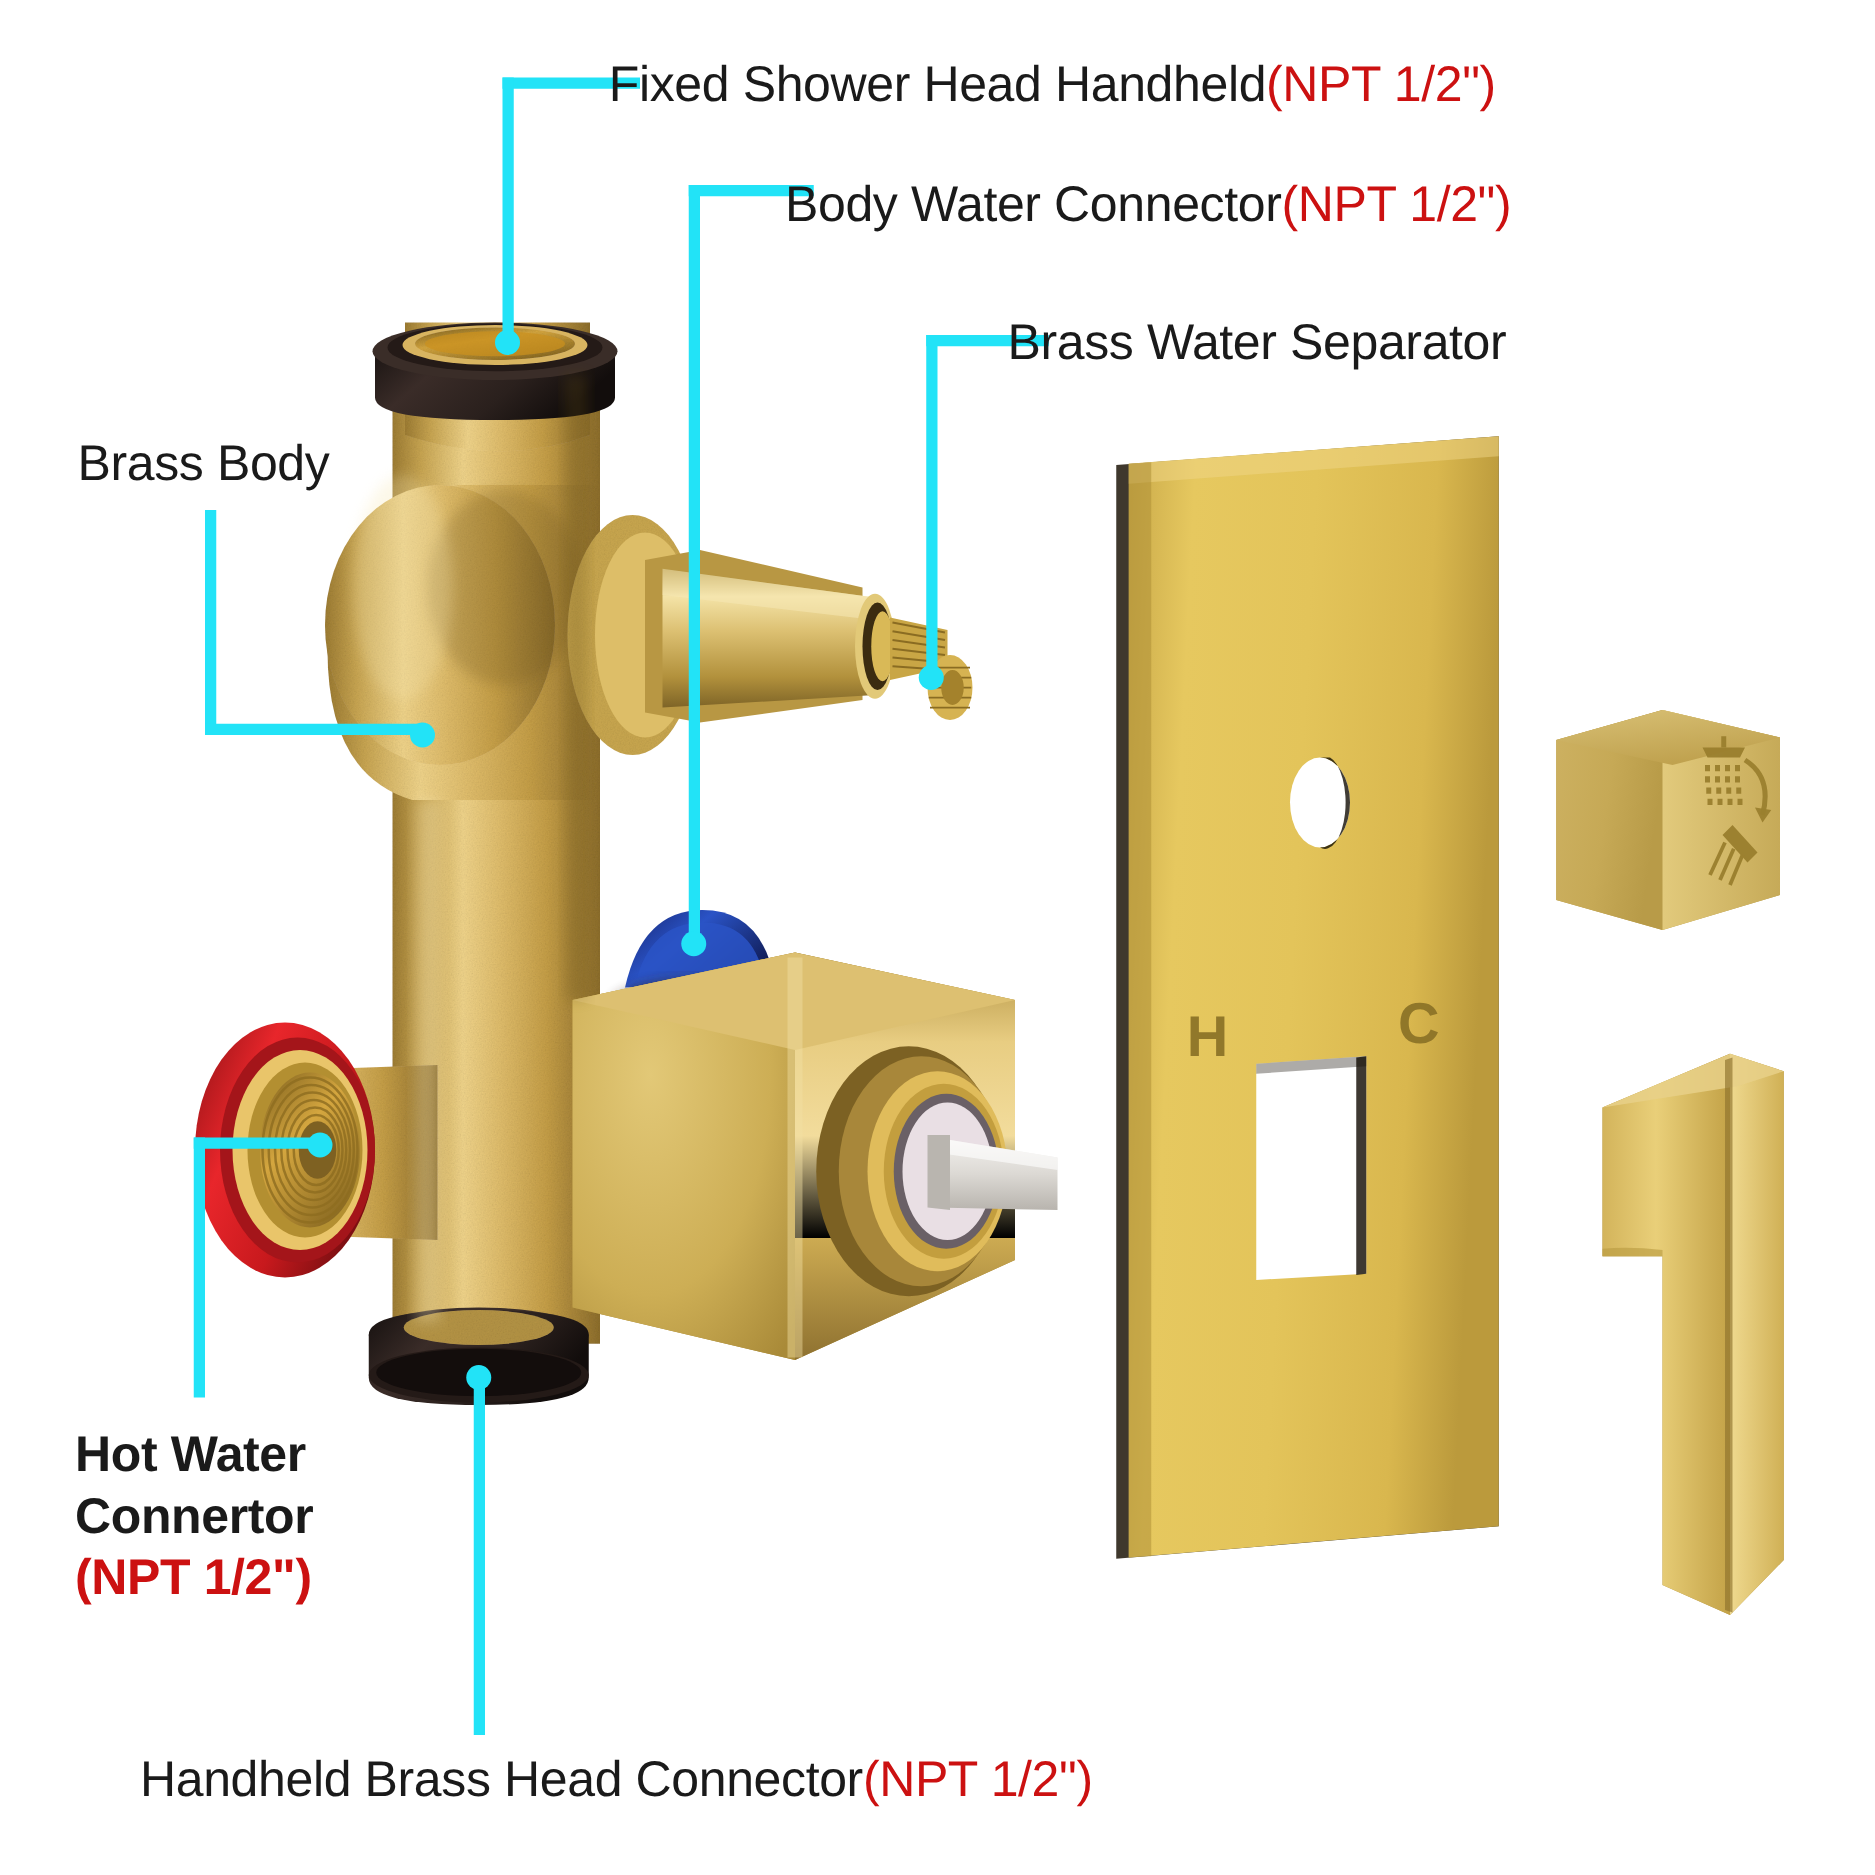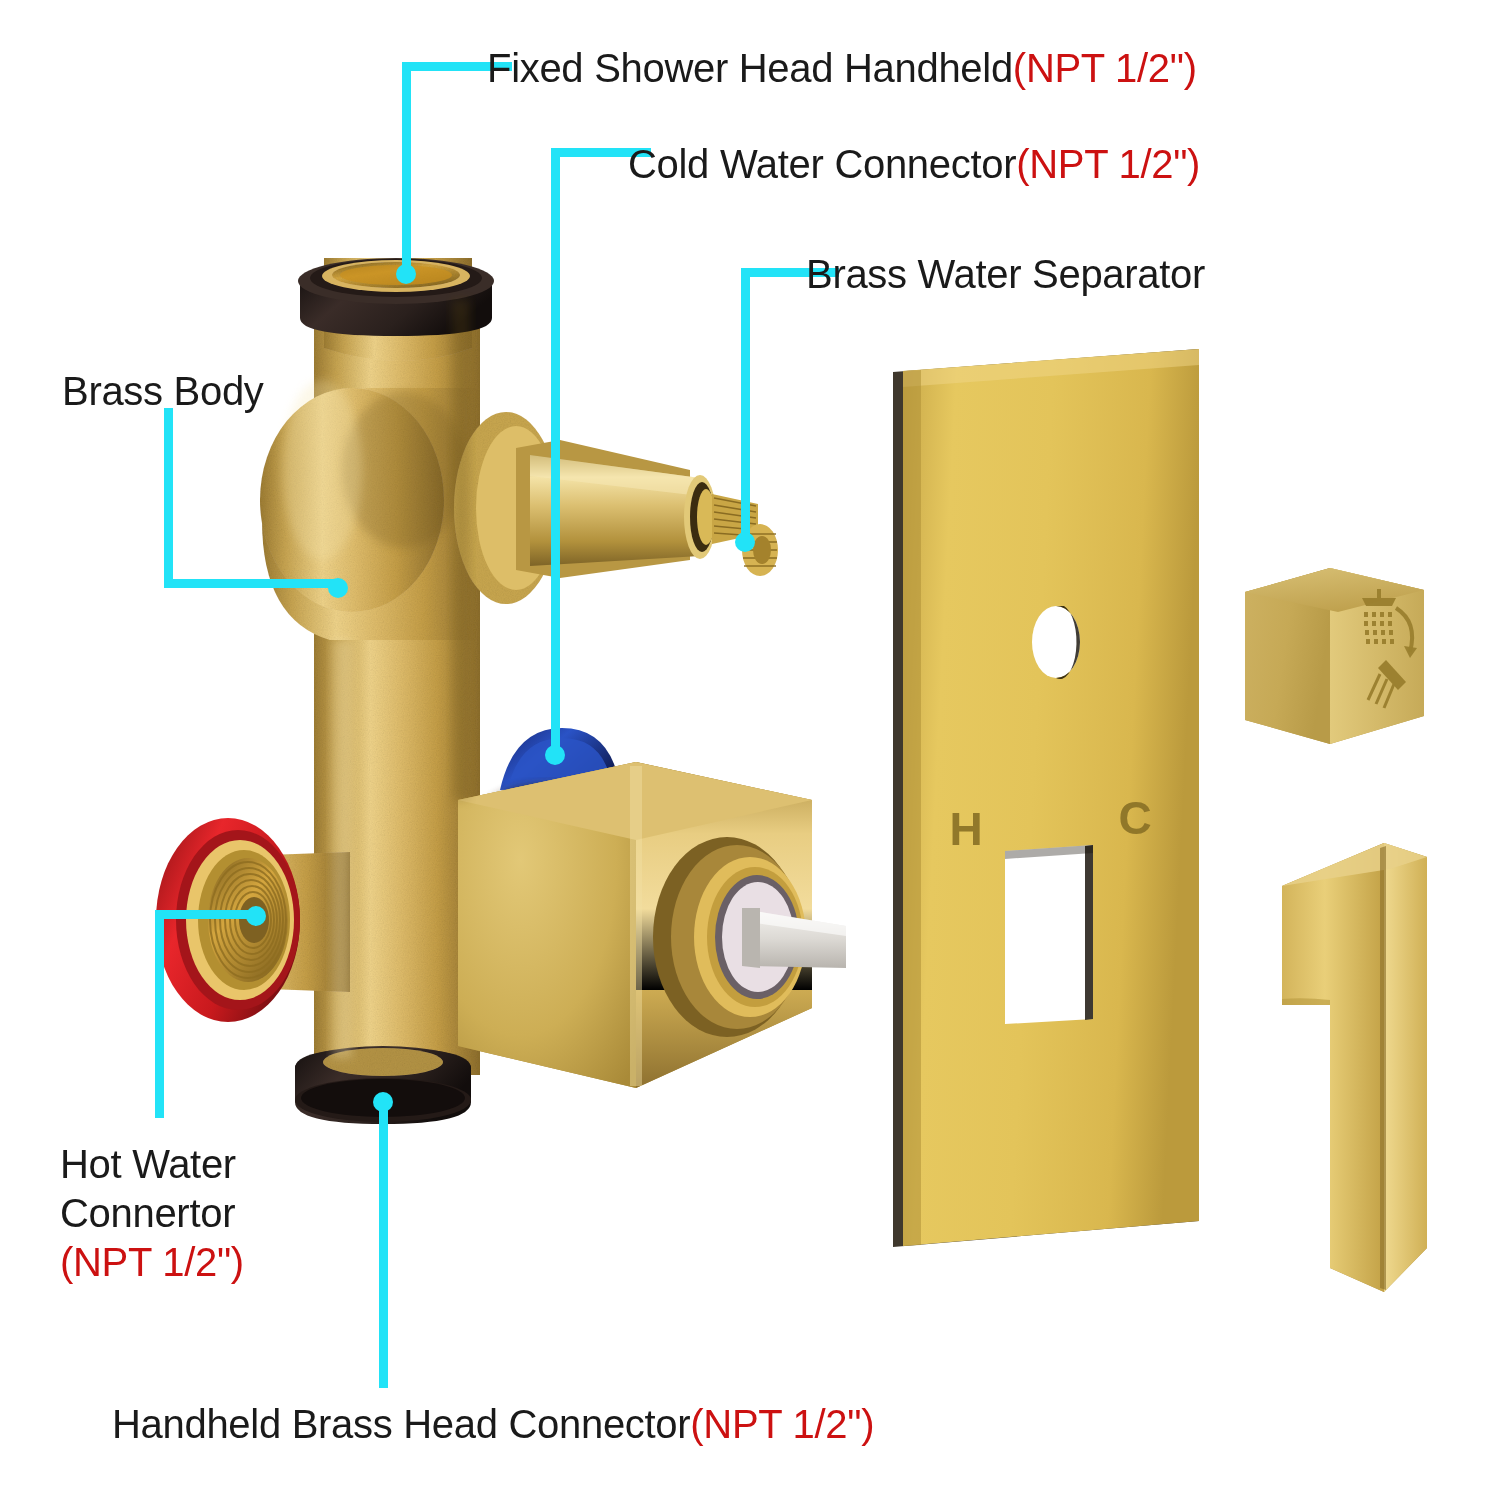--- a/index.html
+++ b/index.html
@@ -26,22 +26,22 @@
     line-height: 1.22;
     letter-spacing: -0.3px;
     white-space: nowrap;
   }
   .callout .npt { color: #cc1111; }
   .callout.multi { white-space: normal; }
 
   .c-fixed   { left: 487px;  top: 44px; }
   .c-cold    { left: 628px;  top: 140px; }
   .c-sep     { left: 806px;  top: 250px; }
-  .c-body    { left: 62px;   top: 347px; margin-top: 20px; }
-  .c-hot     { left: 60px;   top: 1140px; width: 300px; }
+  .c-body    { left: 62px;   top: 347px; }
+  .c-hot     { left: 60px;   top: 1140px; width: 300px; font-weight: bold; }
   .c-hand    { left: 112px;  top: 1400px; }
 
   
   .leader { position: absolute; background: #22e3f7; }
   .dot {
     position: absolute;
     width: 20px; height: 20px;
     border-radius: 50%;
     background: #22e3f7;
   }
@@ -360,21 +360,21 @@
   <div>
     <div class="leader" style="left:379px; top:1098px; width:9px;  height:290px;"></div>
     <div class="dot" style="left:373px; top:1092px;"></div>
   </div>
 
   <div class="callout c-fixed">
     <span>Fixed Shower Head Handheld</span><span class="npt">(NPT 1/2")</span>
   </div>
 
   <div class="callout c-cold">
-    <span>Cold Water Connector</span><span class="npt">(NPT 1/2")</span>
+    <span>Body Water Connector</span><span class="npt">(NPT 1/2")</span>
   </div>
 
   <div class="callout c-sep">
     <span>Brass Water Separator</span>
   </div>
 
   <div class="callout c-body">
     <span>Brass Body</span>
   </div>
 

